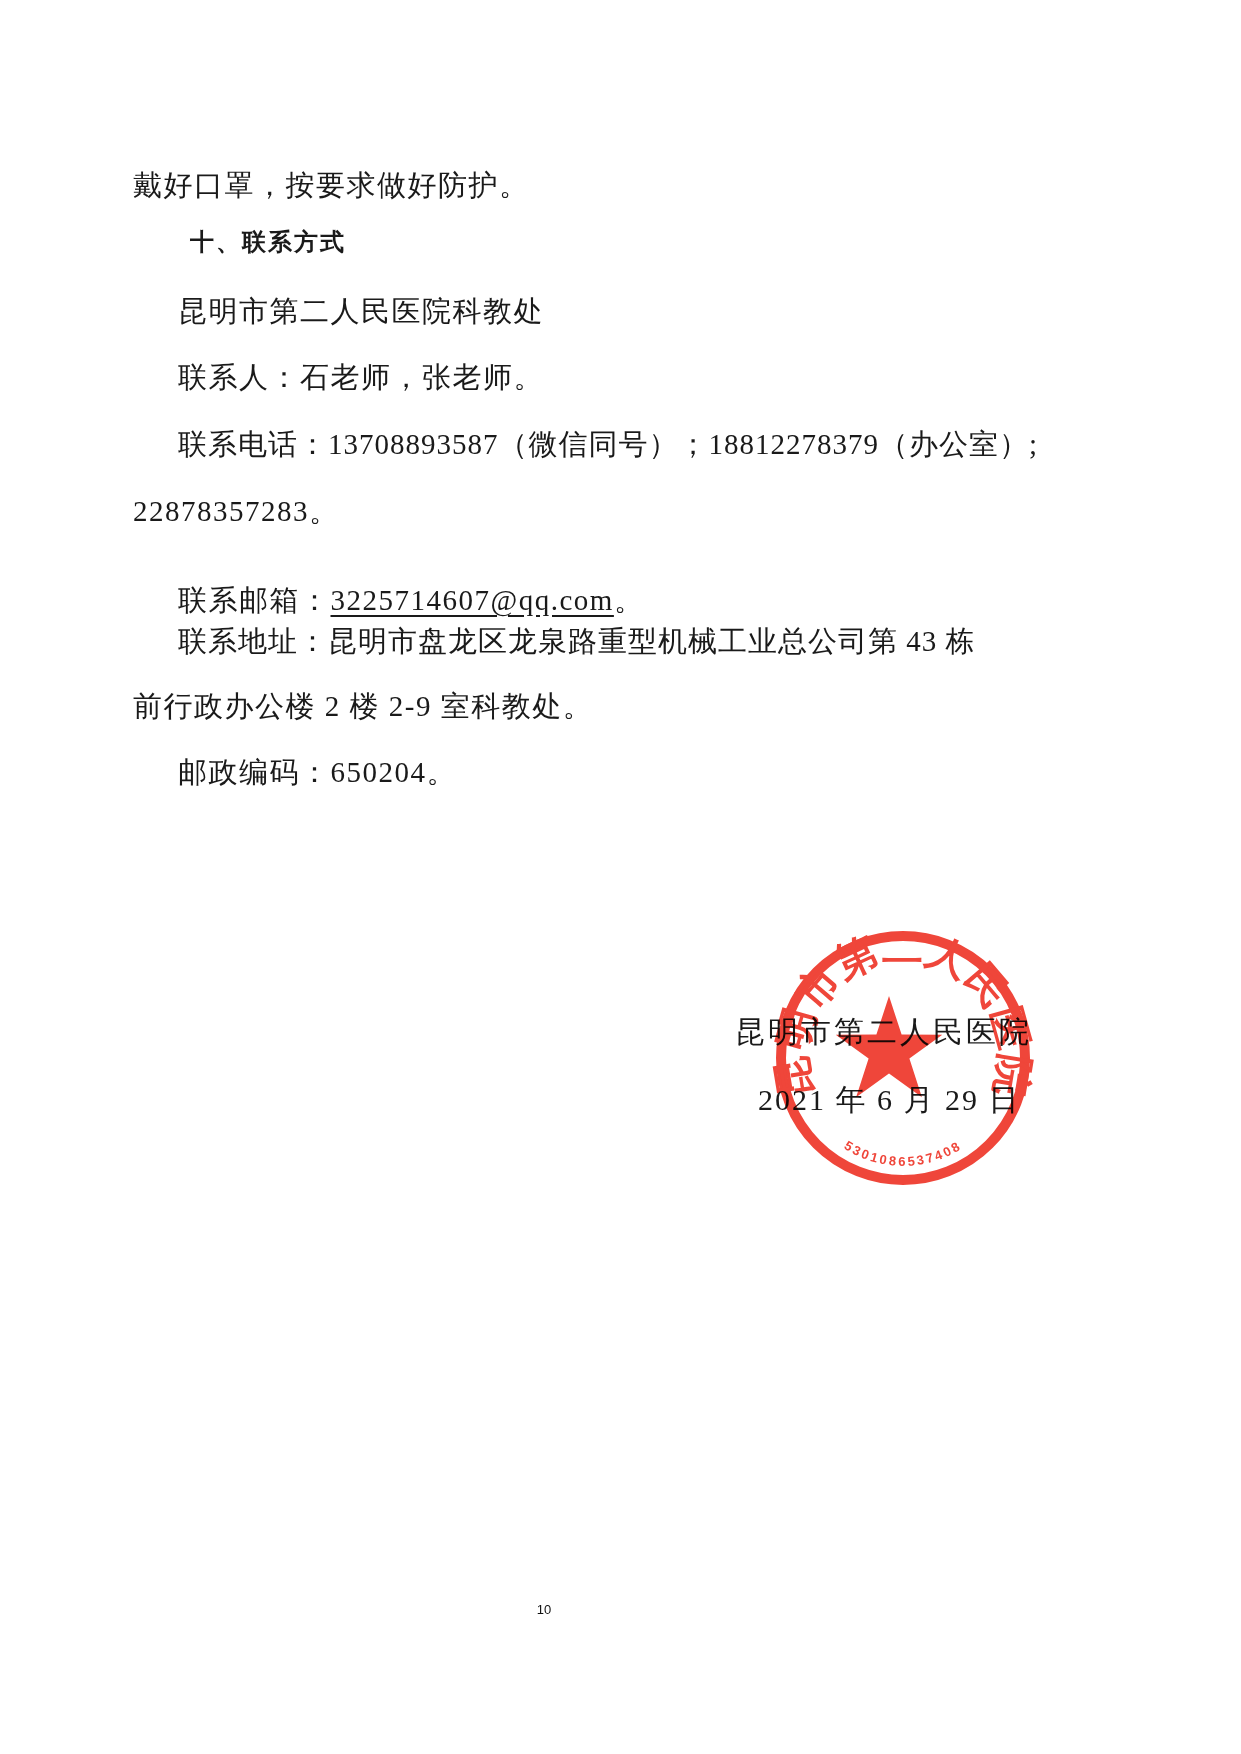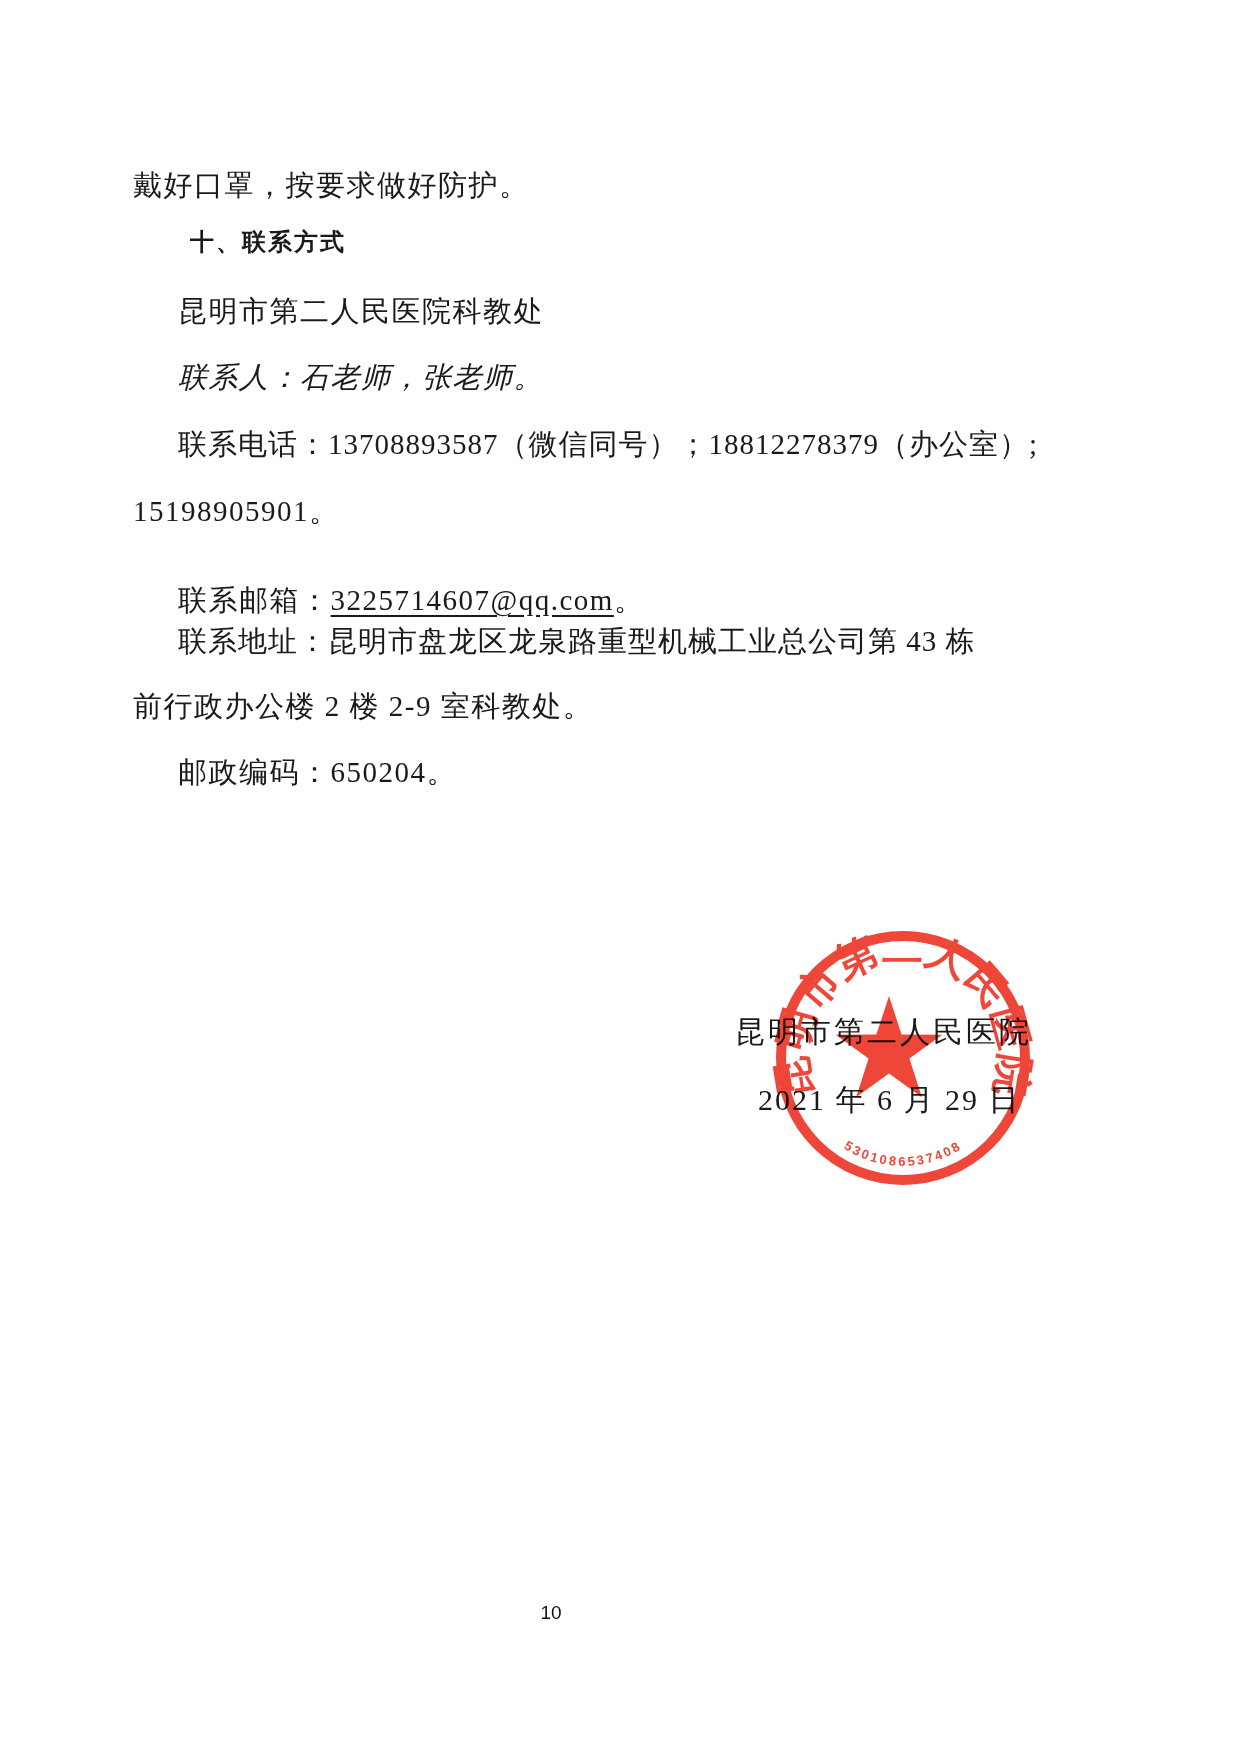--- a/index.html
+++ b/index.html
@@ -20,21 +20,21 @@
   }
   .l1{top:166px;left:133px;}
   .heading{
     top:226px;left:190px;
     font-family:"Liberation Sans", sans-serif;
     font-weight:700;
     font-size:24px;
     letter-spacing:2px;
   }
   .l3{top:292px;left:178px;font-family:Liberation Mono, monospace;}
-  .l4{top:358px;left:178px;font-style:italic;}
+  .l4{top:358px;left:178px;}
   .l5{top:425px;left:178px;letter-spacing:1px;}
   .l6{top:492px;left:133px;}
   .l7{top:556px;left:178px;margin-top:25px;}
   .l8{top:622px;left:178px;letter-spacing:1px;}
   .l9{top:687px;left:133px;}
   .l10{top:753px;left:178px;}
   .email-link{
     text-decoration:underline;
     text-underline-offset:5px;
   }
@@ -63,42 +63,41 @@
   .seal-serial-text{
     font-family:"Liberation Sans", sans-serif;
     font-weight:bold;
     font-size:13px;
     letter-spacing:2.5px;
   }
   .page-num{
     position:absolute;
     top:1602px;left:0;width:100%;
     text-align:center;
-    font-size:19px;
+    font-size:13px;
     font-family:"Liberation Sans", sans-serif;
     color:#111;
-    margin-left:7px;
   }
 </style>
 </head>
 <body>
 
 <div class="page">
 
   <div class="line l1">戴好口罩，按要求做好防护。</div>
 
   <div class="line heading">十、联系方式</div>
 
   <div class="line l3">昆明市第二人民医院科教处</div>
 
   <div class="line l4">联系人：石老师，张老师。</div>
 
   <div class="line l5">联系电话：13708893587（微信同号）；18812278379（办公室）;</div>
 
-  <div class="line l6">15198905901。</div>
+  <div class="line l6">22878357283。</div>
 
   <div class="line l7">
     <span>联系邮箱：</span><span class="email-link">3225714607@qq.com</span><span>。</span>
   </div>
 
   <div class="line l8">联系地址：昆明市盘龙区龙泉路重型机械工业总公司第 43 栋</div>
 
   <div class="line l9">前行政办公楼 2 楼 2-9 室科教处。</div>
 
   <div class="line l10">邮政编码：650204。</div>

